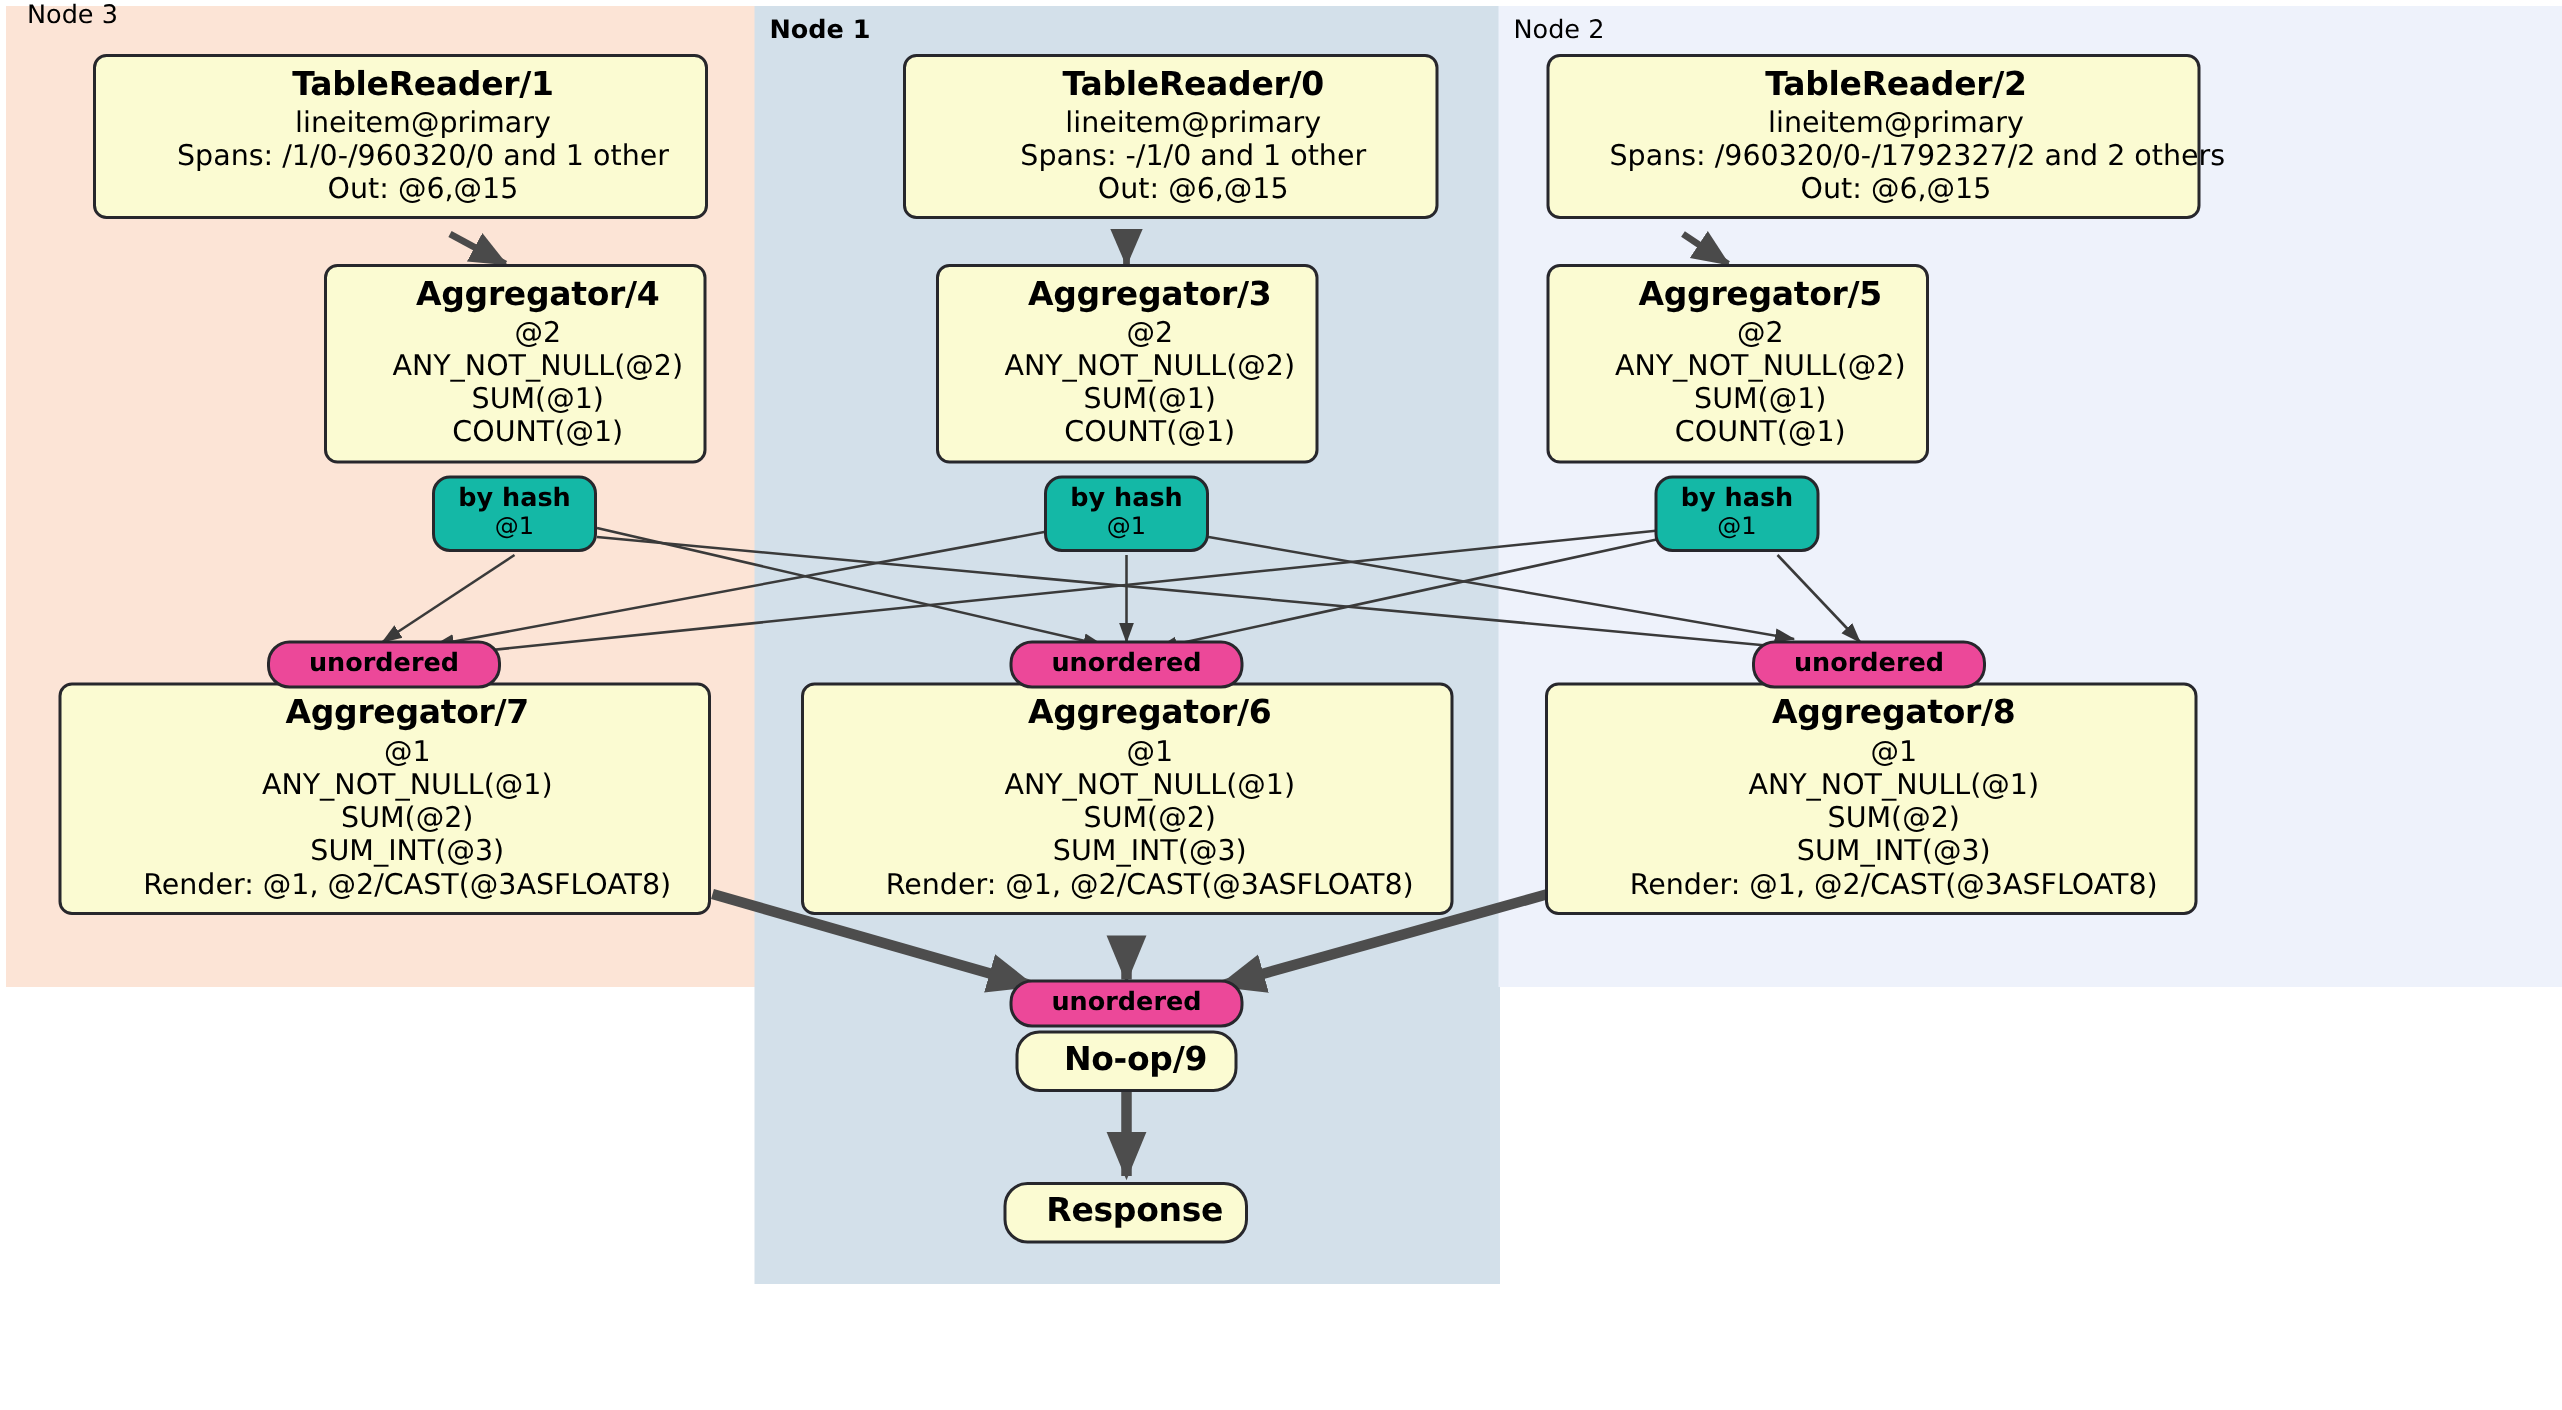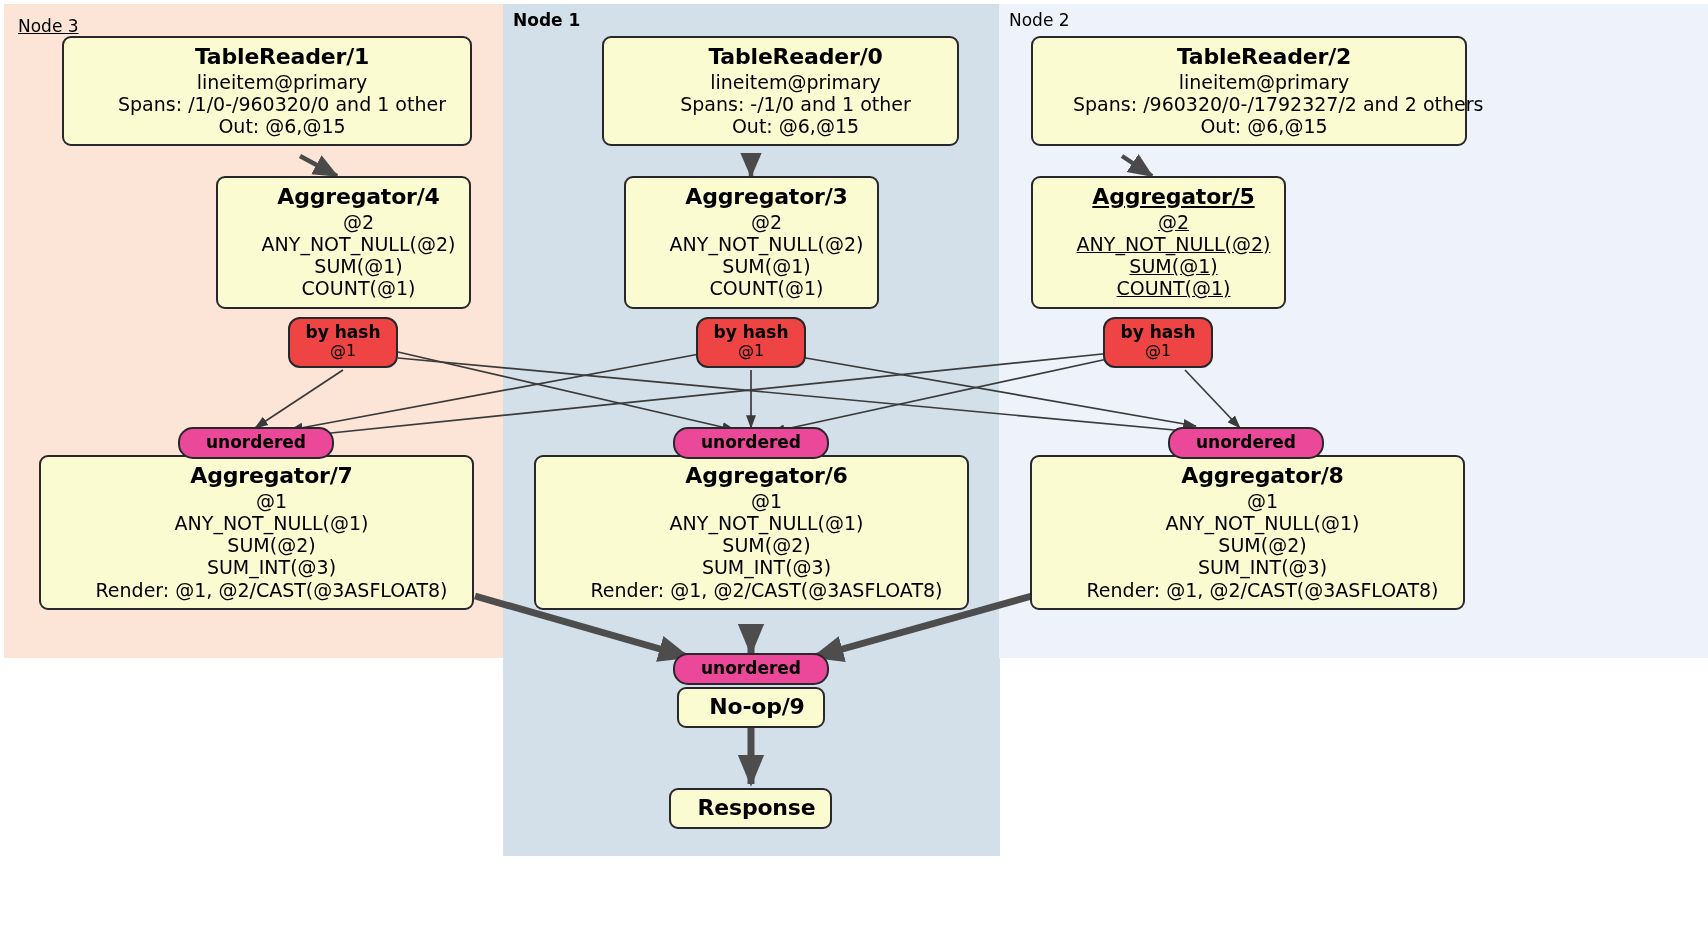--- a/index.html
+++ b/index.html
@@ -50,39 +50,40 @@
     display: block;
     margin-bottom: 1px;
   }
   .proc .detail {
     display: block;
     font-size: 19px;
     white-space: nowrap;
   }
   .proc.compact {
     padding: 5px 14px 6px 26px;
+    border-radius: 16px;
   }
   .proc.compact .title {
     margin-bottom: 0;
   }
   
   .badge {
     position: absolute;
     box-sizing: border-box;
     border: 2px solid #27272c;
     text-align: center;
     font-weight: bold;
     font-size: 17px;
     color: #000;
     line-height: 1.12;
     font-family: "DejaVu Sans", "Liberation Sans", sans-serif;
     white-space: nowrap;
   }
   .badge.hash {
-    background: #ef4444;
+    background: #14b8a6;
     border-radius: 12px;
     padding-top: 4px;
   }
   .badge.hash .sub {
     display: block;
     font-weight: normal;
     font-size: 16px;
   }
   .badge.unordered {
     background: #ec4899;
@@ -108,21 +109,21 @@
 
 <div id="canvas">
 
   <div class="region" style="left:4px; top:4px; width:500px; height:654px; background:#fce4d6;">
   </div>
   <div class="region" style="left:503px; top:4px; width:497px; height:852px; background:#d3e0ea;">
   </div>
   <div class="region" style="left:999px; top:4px; width:709px; height:654px; background:#eef2fb;">
   </div>
 
-  <div class="region-label" style="left:18px; top:16px;text-decoration:underline;">Node 3</div>
+  <div class="region-label" style="left:18px; top:0;">Node 3</div>
   <div class="region-label" style="left:513px; top:10px;font-weight:bold;">Node 1</div>
   <div class="region-label" style="left:1009px; top:10px;">Node 2</div>
 
   <svg id="edges" class="z-edges" viewBox="0 0 1708 940" xmlns="http://www.w3.org/2000/svg">
     <defs>
       <marker id="ah-thin" markerWidth="9" markerHeight="9" refX="7.5" refY="3.2" orient="auto" markerUnits="strokeWidth">
         <path d="M0,0.3 L8,3.2 L0,6.1 z" fill="#3a3a3a"></path>
       </marker>
       <marker id="ah-mid" markerWidth="6.5" markerHeight="6.5" refX="5.2" refY="2.6" orient="auto" markerUnits="strokeWidth">
         <path d="M0,0.2 L5.6,2.6 L0,5.0 z" fill="#4a4a4a"></path>
@@ -191,21 +192,21 @@
   </div>
 
   <div class="proc z-boxes" style="left:624px; top:176px; width:255px;">
     <span class="title">Aggregator/3</span>
     <span class="detail">@2</span>
     <span class="detail">ANY_NOT_NULL(@2)</span>
     <span class="detail">SUM(@1)</span>
     <span class="detail">COUNT(@1)</span>
   </div>
 
-  <div class="proc z-boxes" style="left:1031px; top:176px; width:255px;text-decoration:underline;">
+  <div class="proc z-boxes" style="left:1031px; top:176px; width:255px;">
     <span class="title">Aggregator/5</span>
     <span class="detail">@2</span>
     <span class="detail">ANY_NOT_NULL(@2)</span>
     <span class="detail">SUM(@1)</span>
     <span class="detail">COUNT(@1)</span>
   </div>
 
   <div class="badge hash z-badges" style="left:288px; top:317px; width:110px; height:51px;">
     <span>by hash</span>
     <span class="sub">@1</span>

